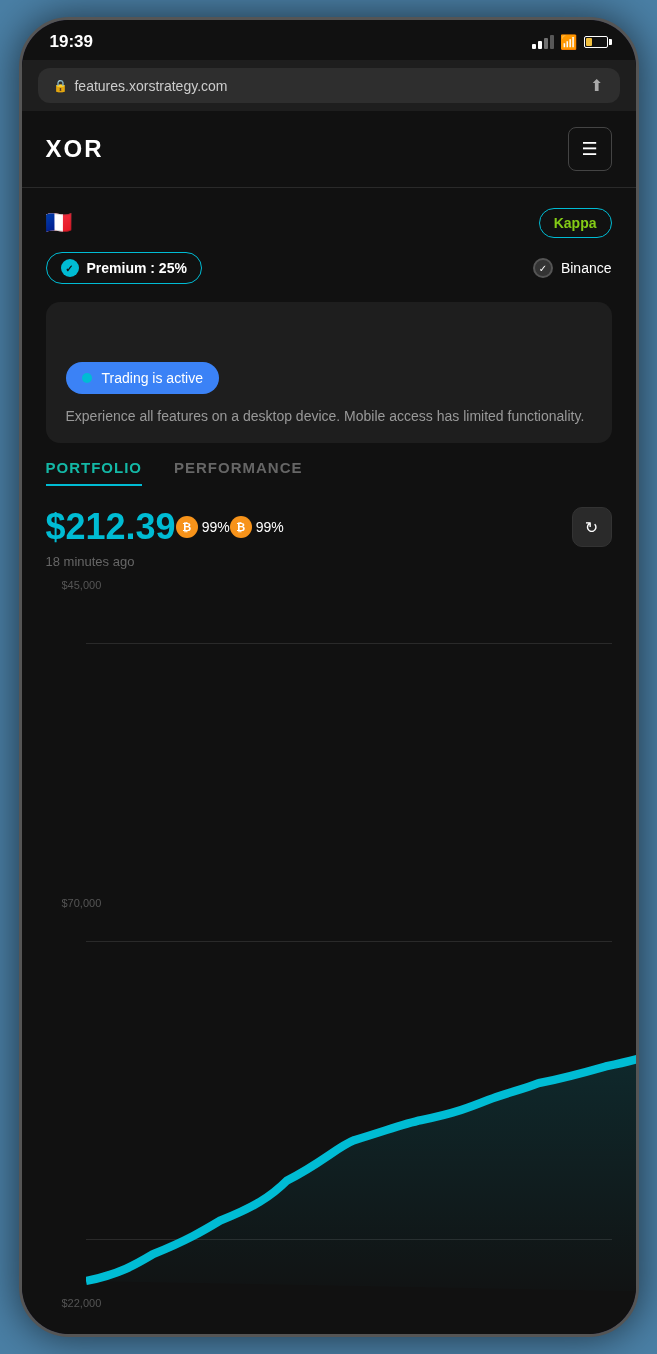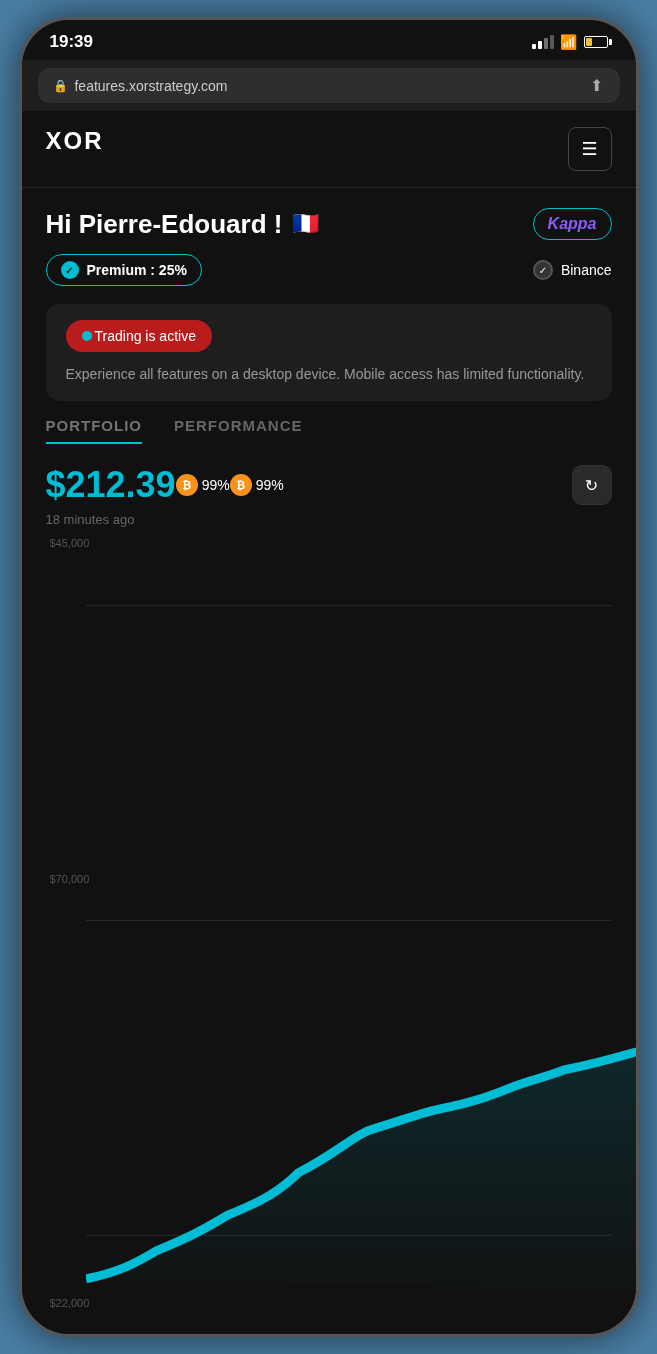--- a/index.html
+++ b/index.html
@@ -146,20 +146,21 @@
       overflow: hidden;
       display: flex;
       flex-direction: column;
     }
 
     
     .app-header {
       padding: 16px 24px;
       display: flex;
       justify-content: space-between;
+      align-items: center;
       border-bottom: 1px solid #2a2a2a;
       flex-shrink: 0;
       gap: 36px;
     }
 
     .logo {
       color: #fff;
       font-size: 24px;
       font-weight: 700;
       letter-spacing: 2px;
@@ -205,24 +206,23 @@
     }
 
     .flag-emoji {
       font-size: 22px;
     }
 
     .plan-badge {
       border: 1.5px solid #00bcd4;
       border-radius: 20px;
       padding: 6px 14px;
-      color: #8b5cf6;
-      font-size: 16px;
+      color: #84cc16;
+      font-size: 14px;
       font-weight: 600;
-      font-style: italic;
     }
 
     
     .badges-row {
       display: flex;
       justify-content: space-between;
       align-items: center;
       margin-bottom: 18px;
     }
 
@@ -277,26 +277,27 @@
       background: #1e1e1e;
       border-radius: 14px;
       padding: 16px 20px;
       margin-bottom: 16px;
       flex-shrink: 0;
     }
 
     .trading-status {
       display: flex;
       align-items: center;
-      gap: 3px;
-      background: #b91c1c;
+      gap: 10px;
+      background: #3b82f6;
       border-radius: 20px;
       padding: 8px 16px;
       display: inline-flex;
       margin-bottom: 12px;
+      margin-top: 44px;
     }
 
     .status-dot {
       width: 10px;
       height: 10px;
       background: #00bcd4;
       border-radius: 50%;
     }
 
     .status-label {
@@ -321,21 +322,21 @@
 
     .tab {
       padding-bottom: 8px;
       font-size: 15px;
       font-weight: 600;
       letter-spacing: 1px;
       cursor: pointer;
     }
 
     .tab-active {
-      color: #737373;
+      color: #14b8a6;
       border-bottom: 2px solid #00bcd4;
     }
 
     .tab-inactive {
       color: #666;
     }
 
     
     .portfolio-value-row {
       display: flex;
@@ -397,21 +398,21 @@
     .chart-area {
       flex: 1;
       position: relative;
       min-height: 0;
     }
 
     .chart-label {
       color: #555;
       font-size: 11px;
       position: absolute;
-      left: 4px;
+      left: 16px;
     }
 
     .chart-label-45k { top: 10px; }
     .chart-label-40k { top: 44%; }
     .chart-label-35k { bottom: 5px; }
 
     .chart-svg {
       position: absolute;
       bottom: 0;
       left: 40px;
@@ -457,21 +458,20 @@
         <span class="logo">XOR</span>
         <div class="menu-button">
           <span class="menu-icon">☰</span>
         </div>
       </div>
 
       <div class="main-content">
 
         <div class="greeting-row">
           <div style="display:flex; align-items:center; gap:10px;">
-            <span class="greeting-text">Hi Pierre-Edouard !</span>
             <span class="flag-emoji">🇫🇷</span>
           </div>
           <div class="plan-badge">Kappa</div>
         </div>
 
         <div class="badges-row">
           <div class="premium-badge">
             <div class="check-circle">✓</div>
             <span>Premium : 25%</span>
           </div>

